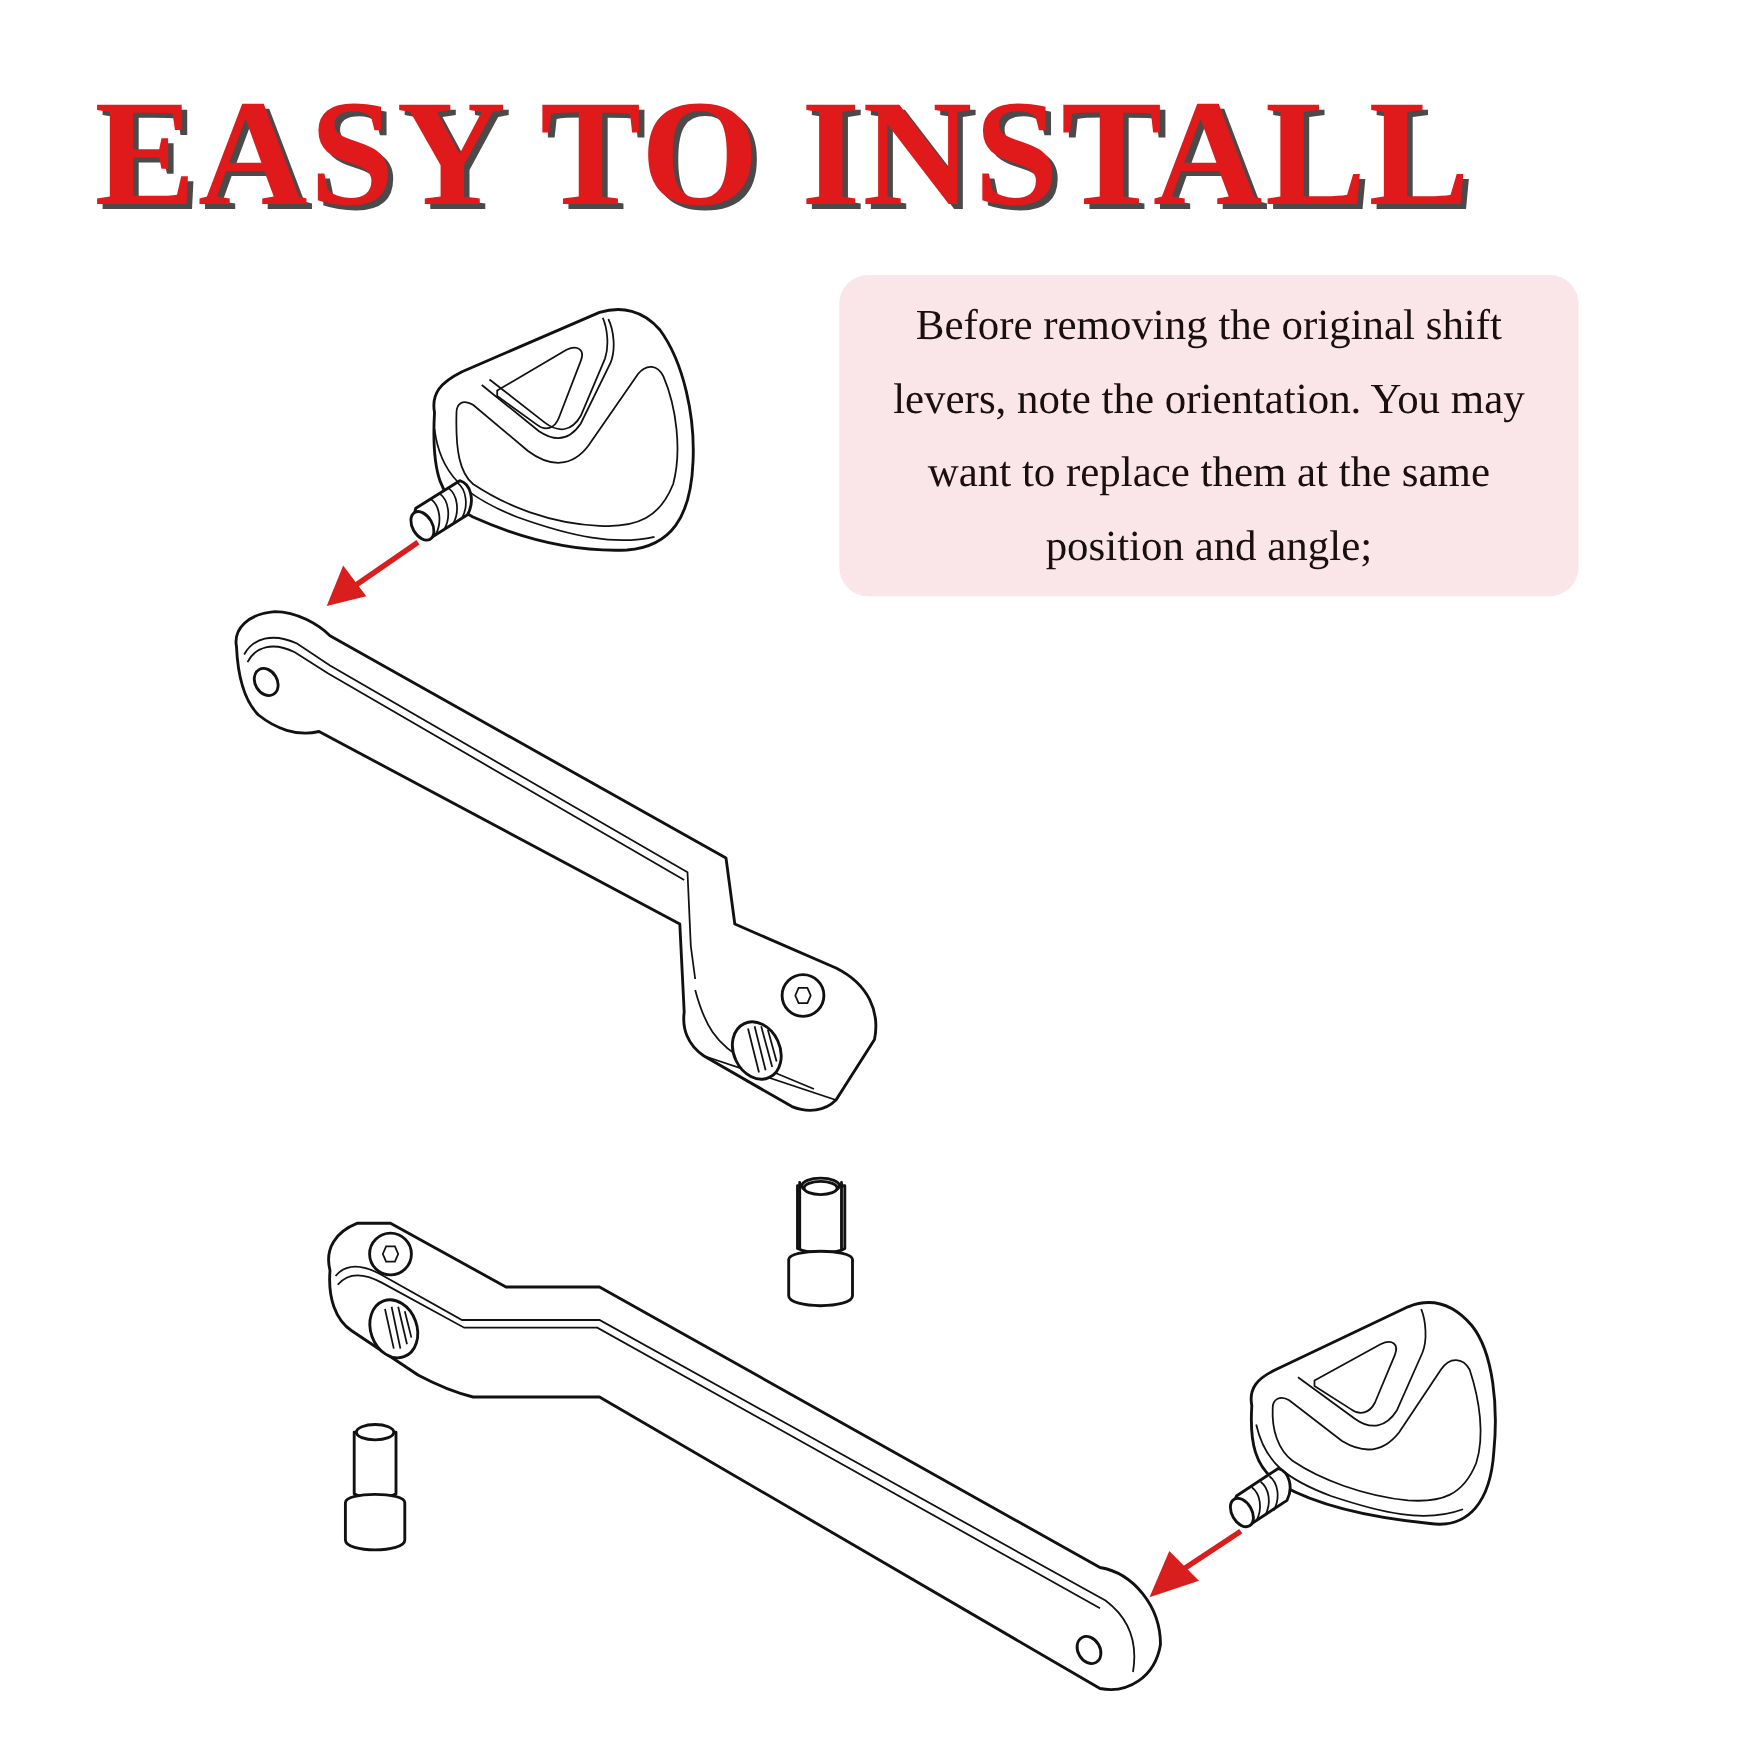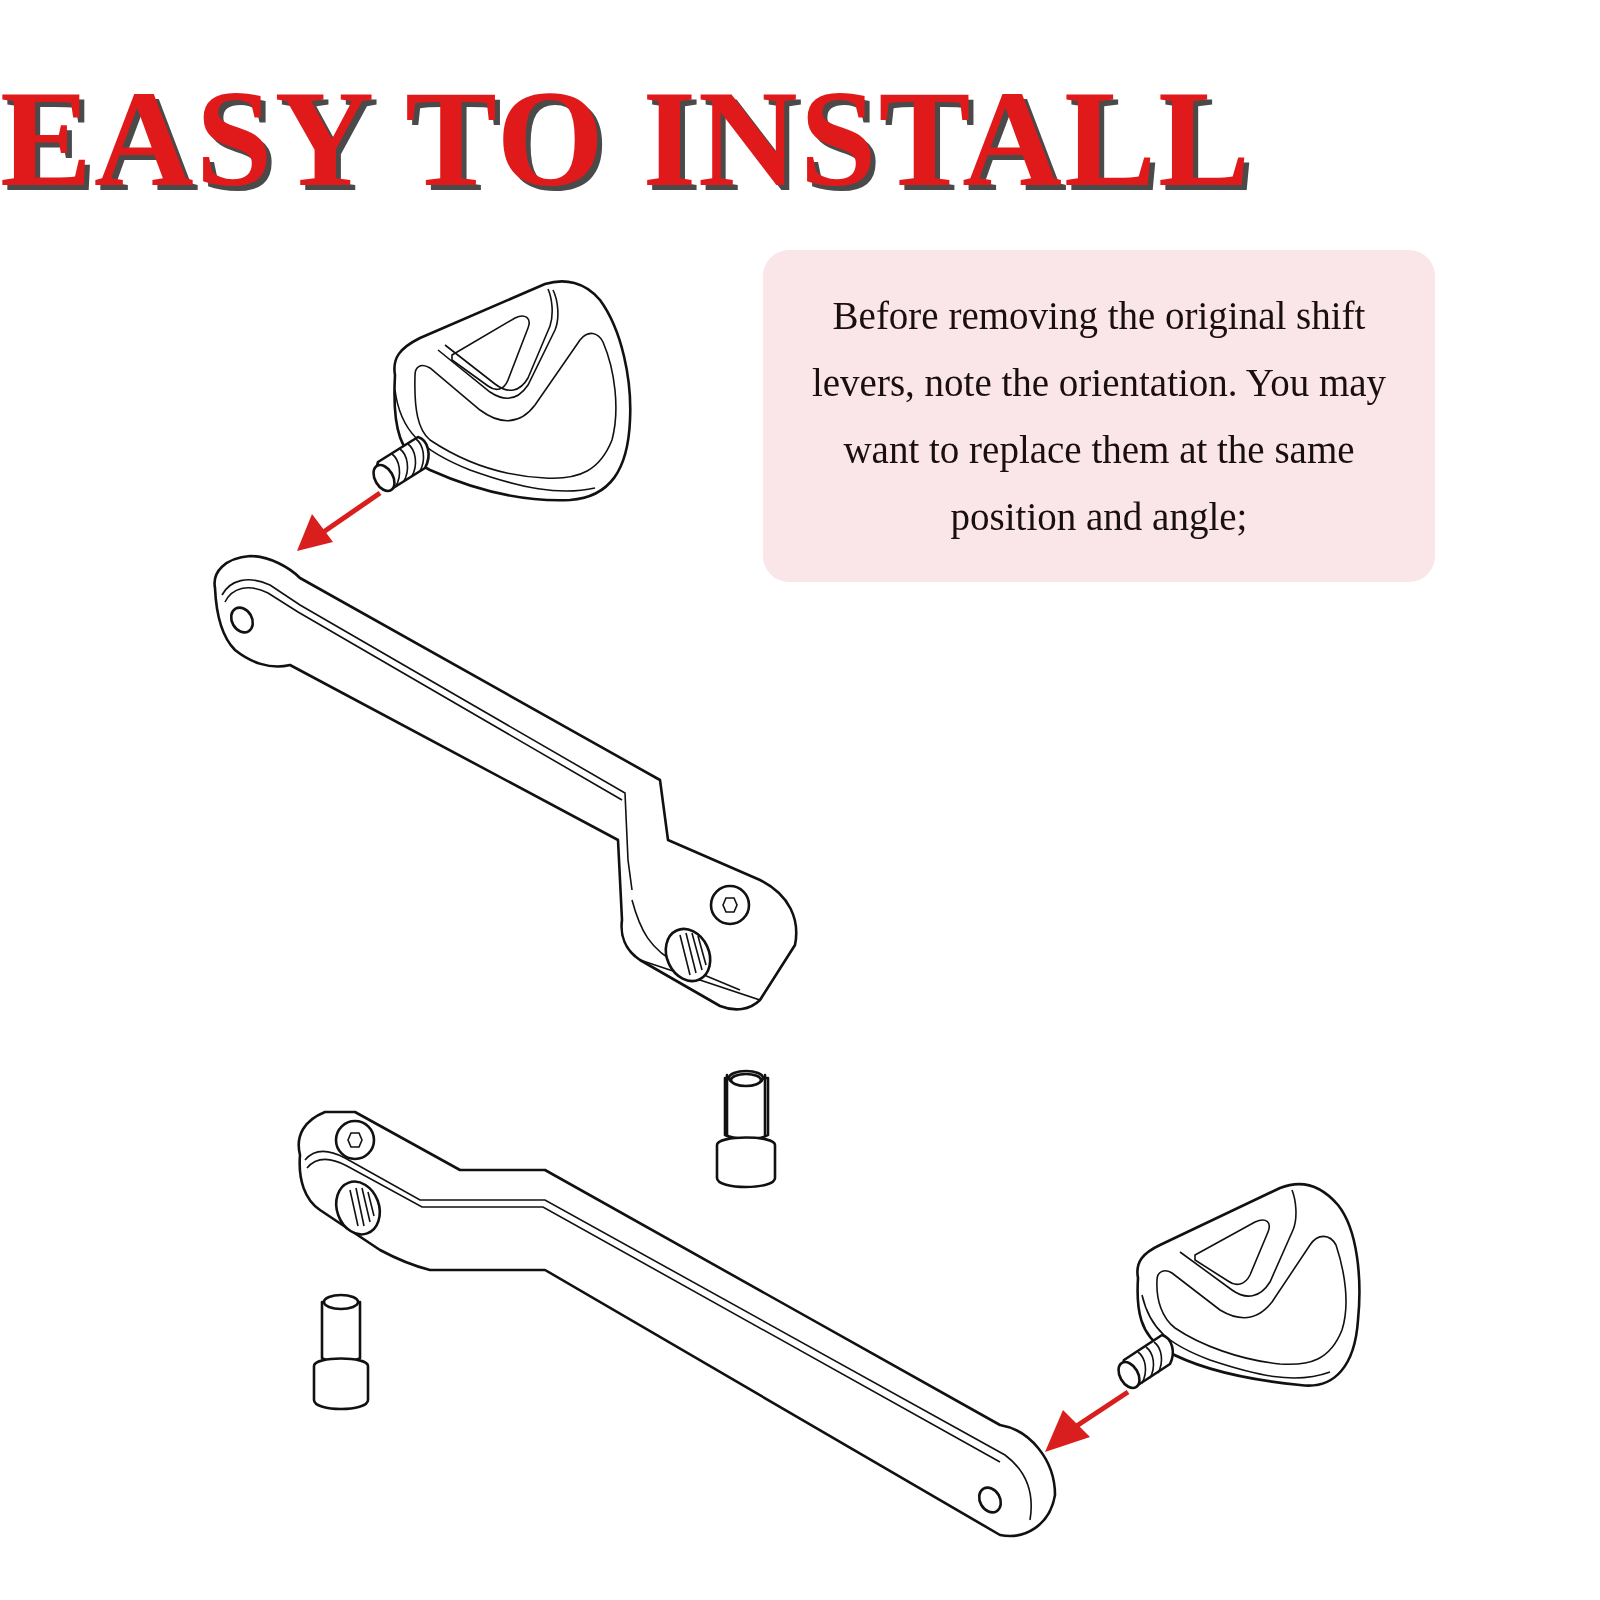--- a/index.html
+++ b/index.html
@@ -1,24 +1,24 @@
 <!DOCTYPE html>
 <html><head>
 <meta charset="utf-8">
 <style>
   html, body { margin: 0; padding: 0; background: #ffffff; }
   body { width: 1600px; height: 1600px; position: relative; overflow: hidden; }
   .title {
-    position: absolute; left: 0; top: 70px; width: 1424px; text-align: left;
+    position: absolute; left: 0; top: 70px; width: 1424px; text-align: center;
     font-family: "Liberation Serif", "DejaVu Serif", serif; font-weight: bold;
     font-size: 138px; letter-spacing: 2px; color: #e01a1a;
     text-shadow: 5px 5px 0 #4a4a4a; line-height: 1; margin: 0;
   }
   .note {
-    position: absolute; left: 763px; top: 250px; width: 672px; height: 332px;
+    position: absolute; left: 763px; top: 250px; width: 672px; height: 292px;
     background: #fae6e8; border-radius: 26px; box-sizing: border-box;
     display: flex; align-items: center; justify-content: center; text-align: center;
   }
   .note p {
     margin: 0; font-family: "Liberation Serif", "DejaVu Serif", serif;
     font-size: 39px; line-height: 67px; color: #1a0f0f; padding: 0 20px;
   }
   svg.diagram { position: absolute; left: 0; top: 0; }
   .ln { fill: #fff; stroke: #111; stroke-width: 2.6; stroke-linejoin: round; stroke-linecap: round; }
   .th { fill: none; stroke: #111; stroke-width: 1.6; }

